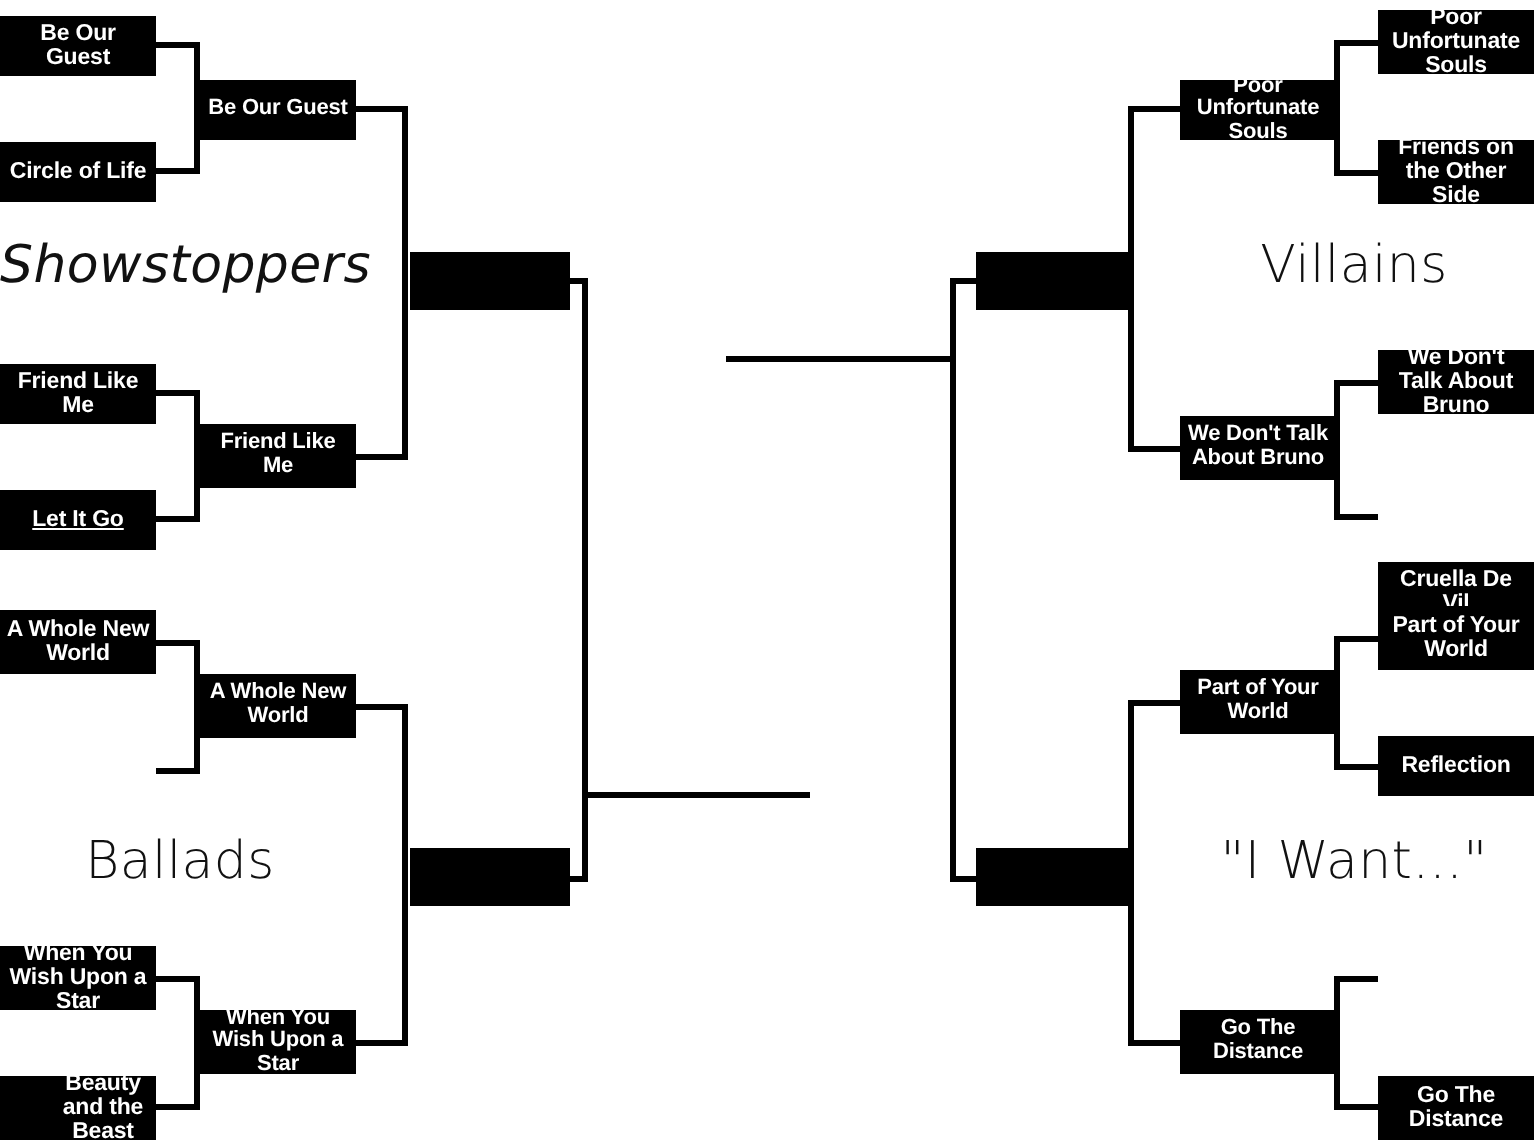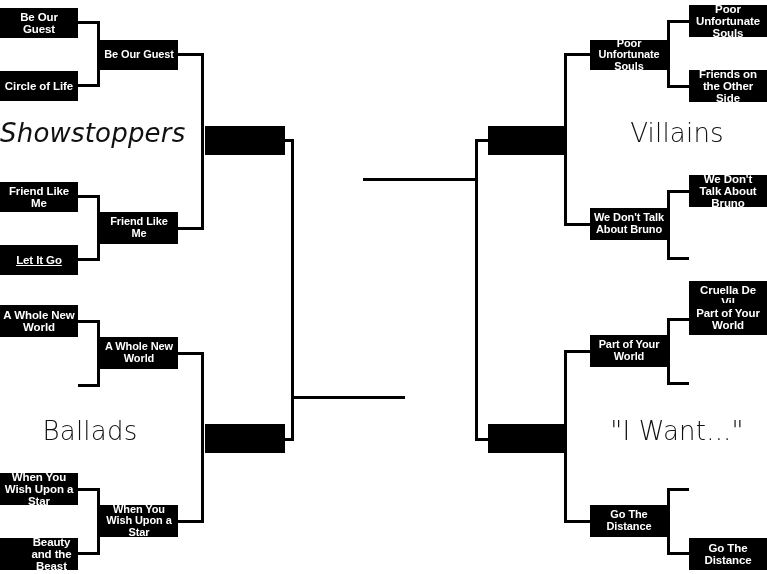--- a/index.html
+++ b/index.html
@@ -127,20 +127,21 @@
   <div class="box r2" style="left:590px; top:208px; width:78px; height:32px;">We Don't Talk About Bruno</div>
 
   <div class="ln h" style="left:564px; top:53px;  width:26px;"></div>
   <div class="ln h" style="left:564px; top:223px; width:26px;"></div>
   <div class="ln v" style="left:564px; top:53px;  height:87px;"></div>
   <div class="ln v" style="left:564px; top:140px; height:86px;"></div>
 
   <div class="box empty" style="left:488px; top:126px; width:78px; height:29px;"></div>
 
   <div class="box r1" style="left:689px; top:303px; width:78px; height:32px;">Part of Your World</div>
+  <div class="box r1" style="left:689px; top:368px; width:78px; height:30px;">Reflection</div>
   <div class="box r1" style="left:689px; top:538px; width:78px; height:32px;">Go The Distance</div>
 
   <div class="ln h" style="left:667px; top:318px; width:22px;"></div>
   <div class="ln h" style="left:667px; top:382px; width:22px;"></div>
   <div class="ln v" style="left:667px; top:318px; height:67px;"></div>
 
   <div class="ln h" style="left:667px; top:488px; width:22px;"></div>
   <div class="ln h" style="left:667px; top:552px; width:22px;"></div>
   <div class="ln v" style="left:667px; top:488px; height:67px;"></div>
 

